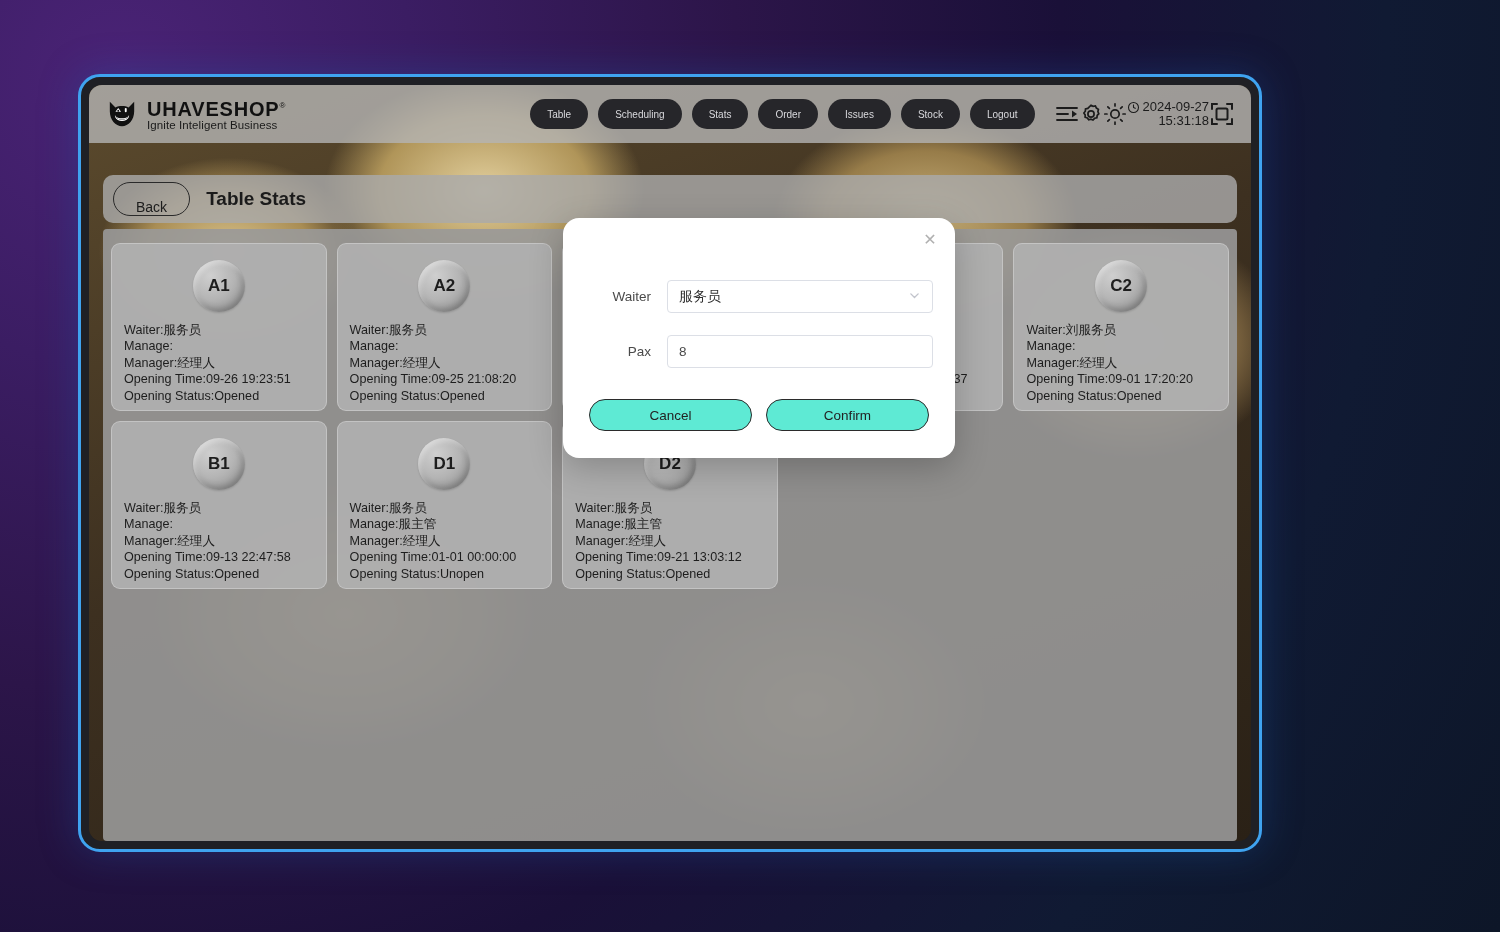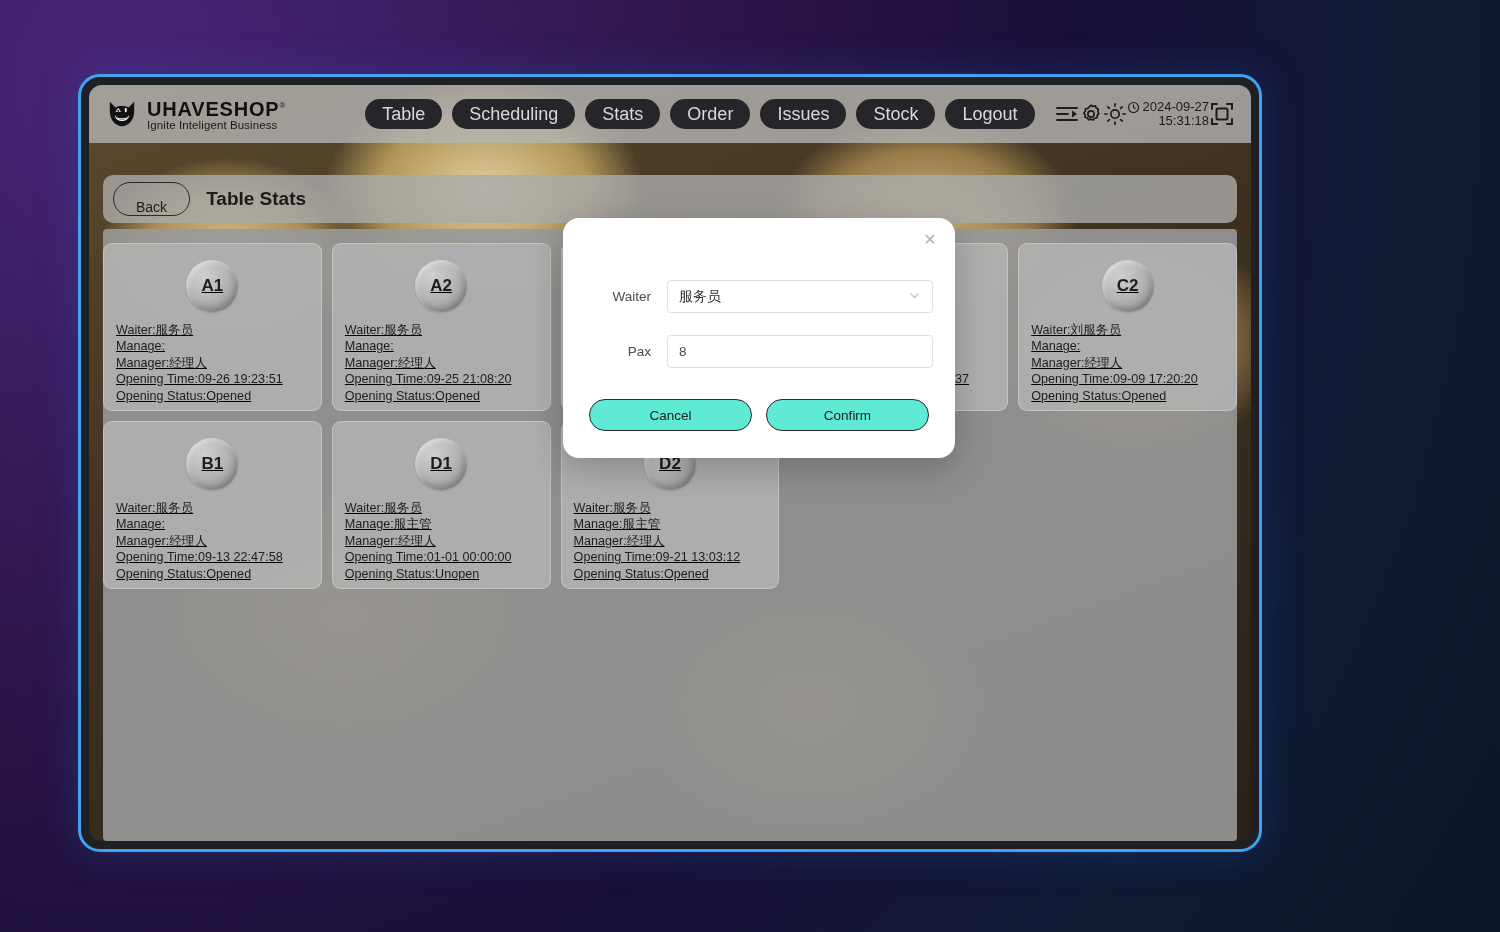--- a/index.html
+++ b/index.html
@@ -82,21 +82,21 @@
     display: flex; gap: 10px;
     margin-left: auto;
   }
   .nav-pill {
     background: #26262a;
     color: #d9d9dd;
     border: none;
     border-radius: 18px;
     height: 30px;
     padding: 0 17px;
-    font-size: 18px;
+    font-size: 10px;
     font-family: "Liberation Sans", sans-serif;
     cursor: pointer;
     white-space: nowrap;
     display: flex; align-items: center;
   }
 
   #header-tools {
     display: flex; align-items: center; 
     margin-left: 20px;
   }
@@ -132,23 +132,22 @@
     font-family: "Liberation Sans", sans-serif;
   }
   #page-title { font-size: 19px; font-weight: bold; color: #1b1b1b; }
 
   
   #content-panel {
     position: absolute;
     left: 14px; top: 144px; right: 14px; bottom: 0;
     background: rgba(153,153,153,.90);
     border-radius: 4px;
-    padding: 14px 0;
+    padding: 14px 8px;
     z-index: 2;
-    text-decoration: underline;
   }
 
   #card-grid {
     display: grid;
     grid-template-columns: repeat(5, 1fr);
     gap: 10px;
   }
 
   .table-card {
     background: rgba(176,176,176,.92);
@@ -394,21 +393,21 @@
             <div>Opening Status:Opened</div>
           </div>
         </div>
 
         <div class="table-card">
           <div class="table-badge">C2</div>
           <div class="card-lines">
             <div>Waiter:刘服务员</div>
             <div>Manage:</div>
             <div>Manager:经理人</div>
-            <div>Opening Time:09-09 17:20:20</div>
+            <div>Opening Time:09-01 17:20:20</div>
             <div>Opening Status:Opened</div>
           </div>
         </div>
 
         <div class="table-card">
           <div class="table-badge">B1</div>
           <div class="card-lines">
             <div>Waiter:服务员</div>
             <div>Manage:</div>
             <div>Manager:经理人</div>

